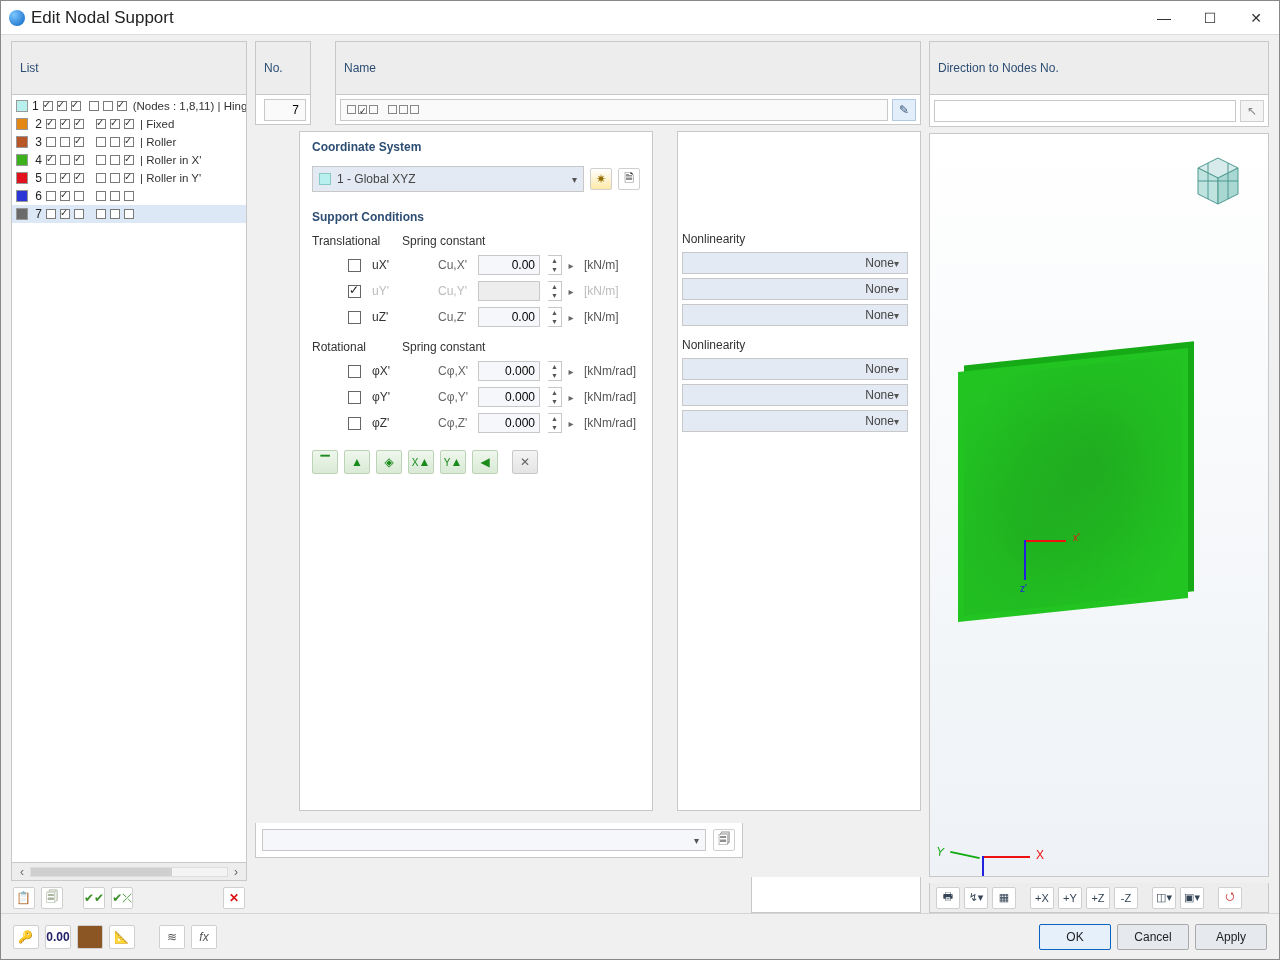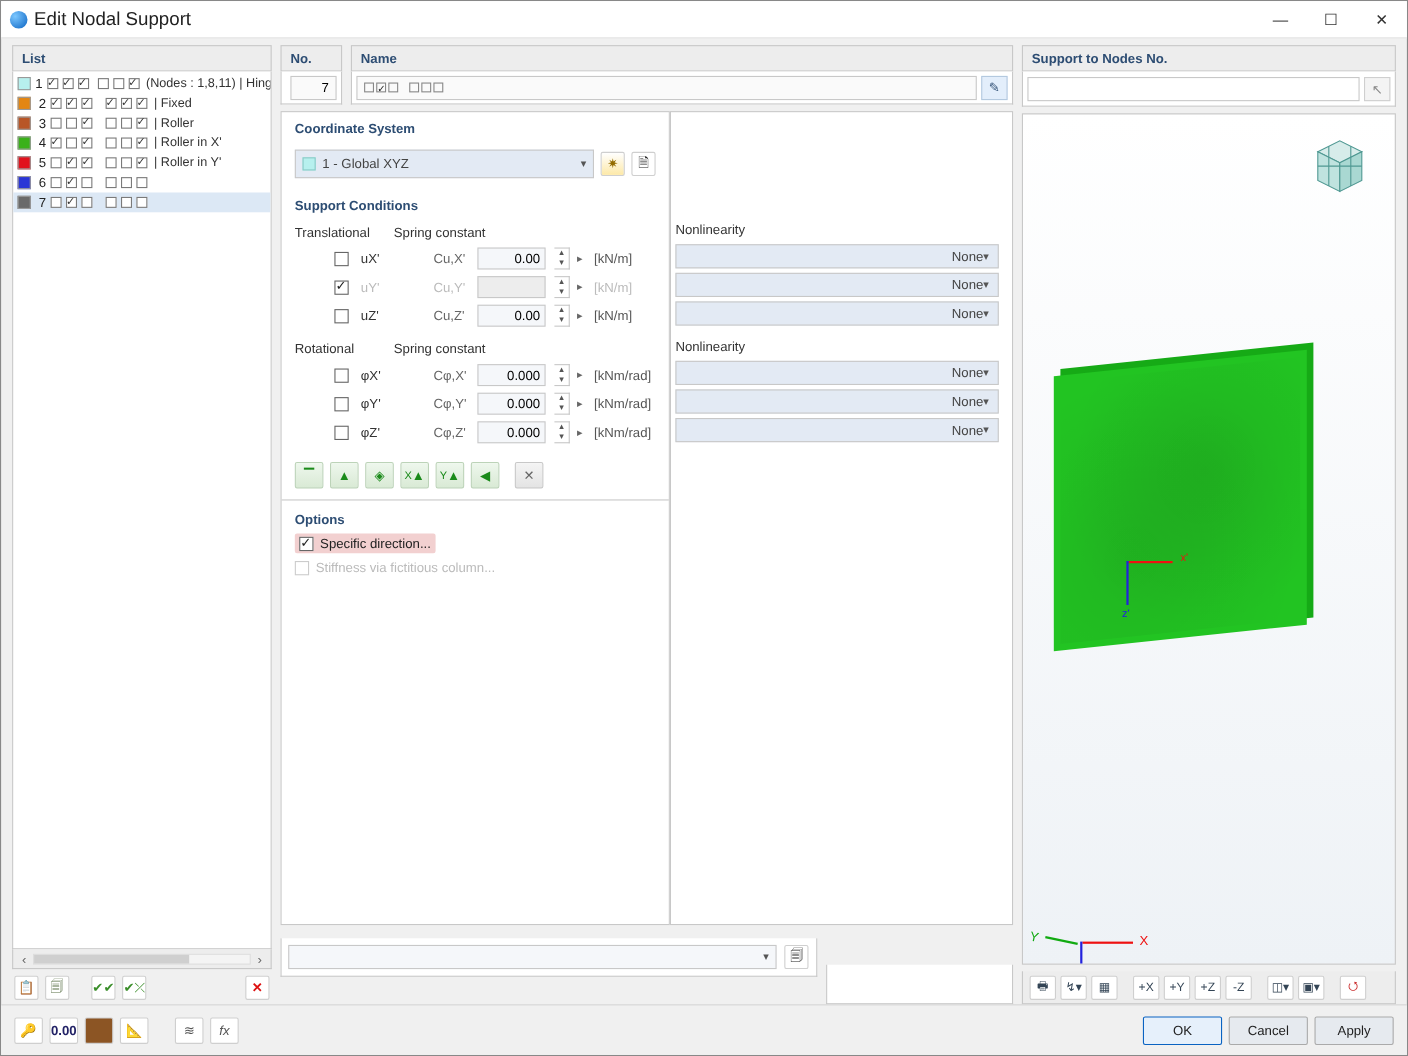--- a/index.html
+++ b/index.html
@@ -65,22 +65,22 @@
     grid-template-columns: 236px 1fr 340px;
     gap: 8px;
     padding: 6px 10px 0 10px;
     min-height: 0;
   }
 
   
   .panel-header {
     background: var(--header-bg);
     color: var(--header-text);
-    font-weight: 700;
-    padding: 4px 8px;
+    font-weight: 400;
+    padding: 19px 8px;
     border: 1px solid var(--panel-border);
     border-bottom: 1px solid var(--panel-border);
   }
   .panel-body {
     background: var(--panel);
     border: 1px solid var(--panel-border);
     border-top: none;
   }
 
   
@@ -124,21 +124,21 @@
     width:22px; height:22px; border:1px solid #cfcfcf; background:#fff; border-radius:2px;
     display:inline-flex; align-items:center; justify-content:center; font-size:12px; color:#5c734a;
   }
   .tool-btn.green { color:#3a8e2a; }
   .tool-spacer { flex:1; }
   .tool-btn.close { color:#d11; font-weight:bold; }
 
   
   .mid-col { display:flex; flex-direction:column; min-height:0; gap:6px; }
   .top-row {
-    display:grid; grid-template-columns: 56px 1fr; gap:8px;
+    display:grid; grid-template-columns: 56px 1fr; gap:24px;
   }
   .no-box .body-inner {
     padding:4px; display:flex; justify-content:flex-end; align-items:center;
     height:30px;
   }
   .no-input {
     width:42px; height:22px; border:1px solid #c8c8c8; text-align:right; padding:0 6px;
     background:#fafafa; font-size:12px;
   }
   .name-box .body-inner {
@@ -159,21 +159,21 @@
     display:flex; align-items:flex-end; height:26px; gap:0; padding-left:6px;
   }
   .tab {
     padding:5px 14px; border:1px solid var(--panel-border); border-bottom:none;
     background:var(--tab-inactive); color:var(--header-text); font-size:12px;
     border-radius:2px 2px 0 0; margin-right:2px;
   }
   .tab.active { background:var(--panel); font-weight:400; position:relative; top:1px; }
 
   .main-area {
-    flex:1; display:grid; grid-template-columns: 1fr 1fr; gap:0; min-height:0;
+    flex:1; display:grid; grid-template-columns: 1fr 1fr; gap:24px; min-height:0;margin-left:44px;
   }
   .main-left, .main-right {
     border:1px solid var(--panel-border); background:var(--panel);
     display:flex; flex-direction:column;
   }
   .main-section {
     padding:8px 12px 2px 12px;
   }
   .sect-title { color:var(--header-text); font-weight:600; margin-bottom:6px; }
   .coord-row { display:flex; align-items:center; gap:6px; padding:4px 12px 10px 12px; }
@@ -586,31 +586,20 @@
           <div class="support-type-tools">
             <div class="st-btn">▔</div>
             <div class="st-btn">▲</div>
             <div class="st-btn">◈</div>
             <div class="st-btn"><span class="sub">X</span>▲</div>
             <div class="st-btn"><span class="sub">Y</span>▲</div>
             <div class="st-btn">◀</div>
             <div class="st-btn gray">✕</div>
           </div>
 
-          <div class="options-section">
-            <div class="sect-title">Options</div>
-            <div class="opt-row highlight">
-              <span class="chkbox checked"></span>
-              <span class="opt-text">Specific direction...</span>
-            </div>
-            <div class="opt-row">
-              <span class="chkbox disabled"></span>
-              <span class="opt-text disabled">Stiffness via fictitious column...</span>
-            </div>
-          </div>
         </div>
 
         <div class="main-right">
           <div class="main-right-header-spacer"></div>
           <div class="nonlin">
             <div class="nonlin-title">Nonlinearity</div>
             <div id="nonlin-trans">
                 <div class="nonlin-row">
                   <div class="nonlin-select">
                     <span>None</span>
@@ -668,21 +657,21 @@
         </div>
         <div>
           <div class="panel-header" style="visibility:hidden">.</div>
           <div class="comment-body" style="height:36px"></div>
         </div>
       </div>
     </div>
 
     <div class="right-col">
       <div>
-        <div class="panel-header">Support to Nodes No.</div>
+        <div class="panel-header">Direction to Nodes No.</div>
         <div class="assigned-body">
           <input class="assigned-input" style="">
           <div class="assigned-pick">↖</div>
         </div>
       </div>
       <div class="preview">
         <svg class="cube3d" viewBox="0 0 60 56">
           <polygon points="10,14 30,4 50,14 30,24" fill="#d7ecea" stroke="#4f9892"></polygon>
           <polygon points="10,14 30,24 30,50 10,40" fill="#bfe3df" stroke="#4f9892"></polygon>
           <polygon points="50,14 30,24 30,50 50,40" fill="#a9d8d2" stroke="#4f9892"></polygon>

